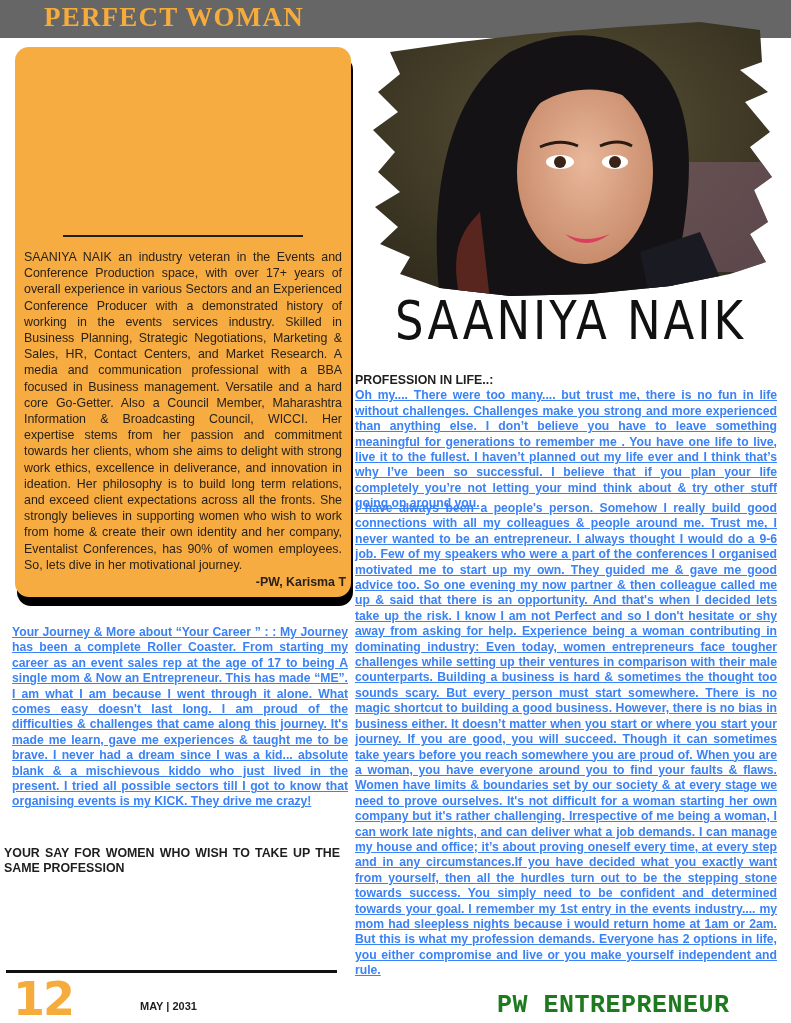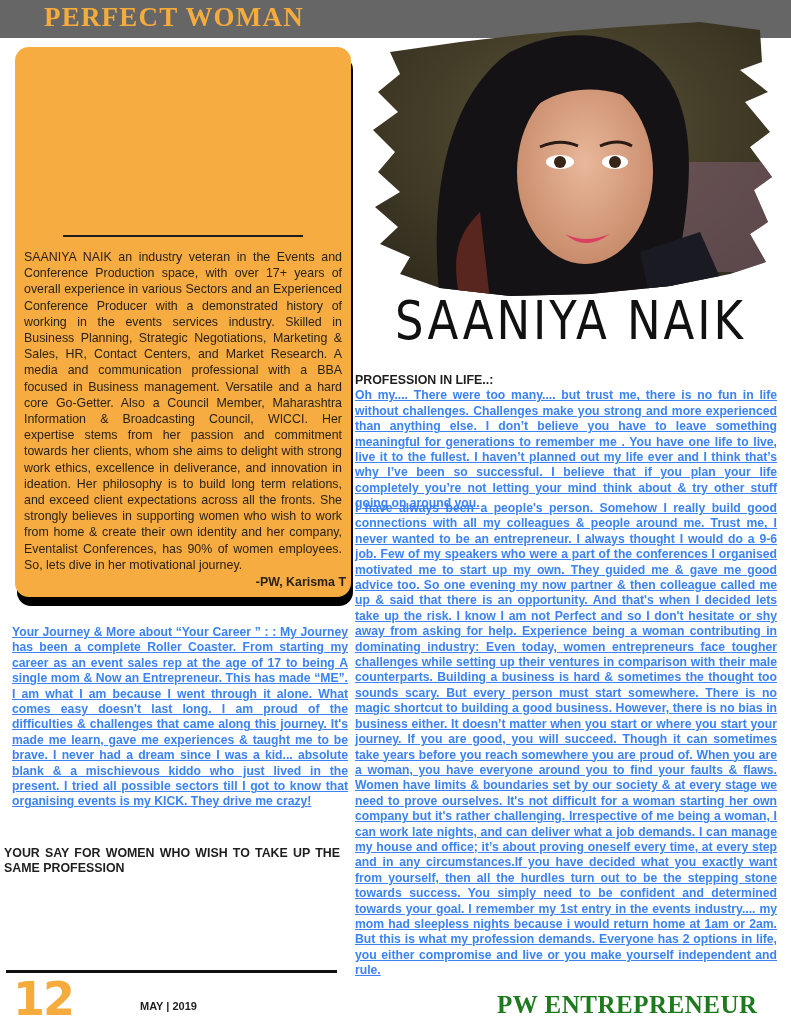--- a/index.html
+++ b/index.html
@@ -25,21 +25,21 @@
   .sec p { font-weight: bold; color: #3b82f6; text-decoration: underline; }
 
   .journey { left: 12px; top: 625px; width: 336px; }
   .yoursay { left: 4px; top: 846px; width: 336px; }
   .challenges { left: 355px; top: 373px; width: 422px; }
   .inspired { left: 355px; top: 501px; width: 422px; }
 
   .footer-rule { position: absolute; left: 6px; top: 970px; width: 331px; height: 3px; background: #111; }
   .page-num { position: absolute; left: 13px; top: 975px; font-family: "DejaVu Sans", sans-serif; font-weight: bold; font-size: 46px; line-height: 48px; color: #f6ac3d; letter-spacing: -2px; }
   .issue { position: absolute; left: 140px; top: 1000px; font-size: 11px; font-weight: bold; color: #1e1e1e; }
-  .section-tag { position: absolute; left: 497px; top: 991px; font-family: Liberation Serif, serif; font-weight: bold; font-size: 25px; color: #1e7a1e; letter-spacing: 0.5px; }
+  .section-tag { position: absolute; left: 497px; top: 991px; font-family: Liberation Mono, monospace; font-weight: bold; font-size: 25px; color: #1e7a1e; letter-spacing: 0.5px; }
 </style>
 </head>
 <body>
 
 <div class="topbar"></div>
 <div class="mag-title">PERFECT WOMAN</div>
 
 <svg class="photo" viewBox="0 0 405 288">
   <defs>
     <clipPath id="brush">
@@ -93,14 +93,14 @@
 <div class="sec journey">
   <p>Your Journey &amp; More about “Your Career ” : : My Journey has been a complete Roller Coaster. From starting my career as an event sales rep at the age of 17 to being A single mom &amp; Now an Entrepreneur. This has made “ME”. I am what I am because I went through it alone. What comes easy doesn't last long. I am proud of the difficulties &amp; challenges that came along this journey. It's made me learn, gave me experiences &amp; taught me to be brave. I never had a dream since I was a kid... absolute blank &amp; a mischievous kiddo who just lived in the present. I tried all possible sectors till I got to know that organising events is my KICK. They drive me crazy!</p>
 </div>
 
 <div class="sec yoursay">
   <h3>YOUR SAY FOR WOMEN WHO WISH TO TAKE UP THE SAME PROFESSION</h3>
 </div>
 
 <div class="footer-rule"></div>
 <div class="page-num">12</div>
-<div class="issue">MAY | 2019</div>
+<div class="issue">MAY | 2031</div>
 <div class="section-tag">PW ENTREPRENEUR</div>
 
 </body></html>

